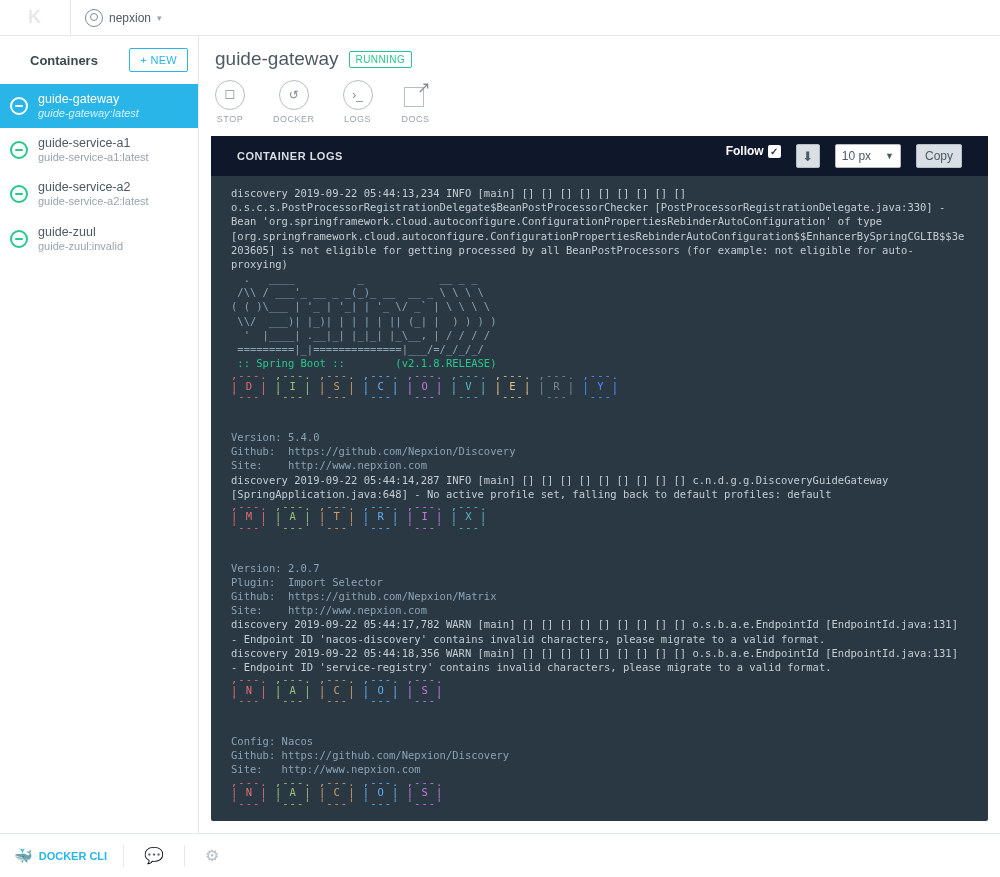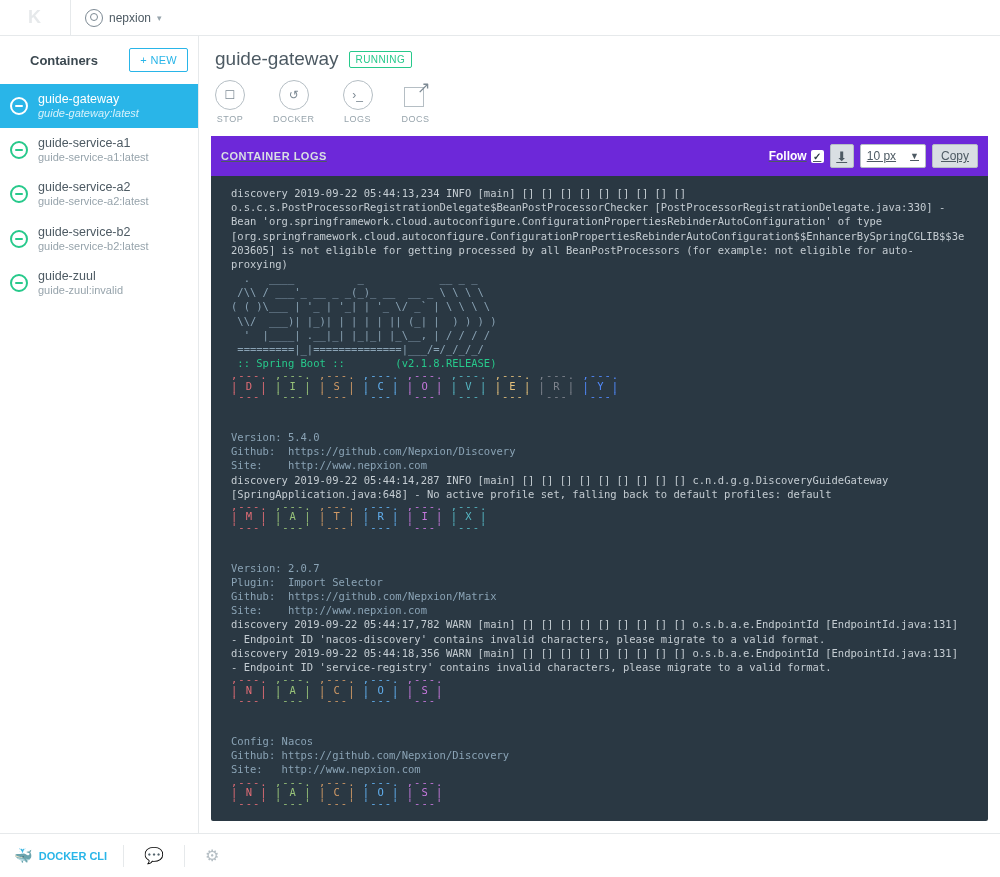--- a/index.html
+++ b/index.html
@@ -42,23 +42,23 @@
   .actions { display: flex; gap: 28px; padding: 6px 4px 12px; }
   .act { display: flex; flex-direction: column; align-items: center; gap: 4px; cursor: pointer; color: #7d8a94; }
   .act .circle { width: 30px; height: 30px; border: 1.5px solid #b5bec4; border-radius: 50%; display: flex; align-items: center; justify-content: center; font-size: 12px; color: #7d8a94; }
   .act .lbl { font-size: 9px; letter-spacing: .5px; color: #97a4ac; }
   .act .ext { width: 30px; height: 30px; position: relative; }
   .act .ext::before { content: ""; position: absolute; left: 3px; bottom: 3px; width: 18px; height: 18px; border: 1.5px solid #b5bec4; }
   .act .ext::after { content: "↗"; position: absolute; right: 0; top: -2px; font-size: 16px; color: #7d8a94; }
 
   
   .panel { flex: 1; background: #2a3843; border-radius: 2px; display: flex; flex-direction: column; min-height: 0; }
-  .panel-head { display: flex; align-items: center; justify-content: space-between; background: #6d28d9; padding: 8px 10px; text-decoration: underline; }
+  .panel-head { display: flex; align-items: center; justify-content: space-between; background: #0f172a; padding: 8px 26px; }
   .panel-head .title { color: #d9dfe3; font-size: 11px; font-weight: 700; letter-spacing: .5px; }
-  .panel-tools { display: flex; align-items: center; gap: 6px; }
+  .panel-tools { display: flex; align-items: flex-start; gap: 15px; }
   .follow { color: #fff; font-size: 12px; font-weight: 600; display: flex; align-items: center; gap: 4px; }
   .chk { width: 13px; height: 13px; background: #fff; border-radius: 2px; display: inline-flex; align-items: center; justify-content: center; font-size: 10px; color: #2a3843; }
   .tool-btn { width: 24px; height: 24px; background: #d9dfe3; border: 1px solid #b5bec4; border-radius: 2px; display: flex; align-items: center; justify-content: center; font-size: 13px; color: #4d5a63; cursor: pointer; }
   .sel { height: 24px; background: #fff; border: 1px solid #b5bec4; border-radius: 2px; display: flex; align-items: center; padding: 0 6px; gap: 14px; font-size: 12px; cursor: pointer; }
   .sel .arr { font-size: 9px; color: #4d5a63; }
   .copy { height: 24px; padding: 0 8px; background: #d9dfe3; border: 1px solid #b5bec4; border-radius: 2px; font-size: 12px; color: #4d5a63; cursor: pointer; }
 
   .logs { flex: 1; overflow: auto; padding: 10px 20px; font-family: "Consolas", "Menlo", monospace; font-size: 10.5px; line-height: 1.35; color: #c4ccd2; white-space: pre-wrap; word-break: break-word; }
   .logs .sb { color: #27c98b; }
   .logs .info1 { color: #8aa3b5; }
@@ -104,27 +104,20 @@
     <span class="txt">
             <div class="name">guide-service-a1</div>
     <div class="sub">guide-service-a1:latest</div>
           </span>
         </div>
         <div class="c-item">
           <span class="ico"></span>
     <span class="txt">
             <div class="name">guide-service-a2</div>
     <div class="sub">guide-service-a2:latest</div>
-          </span>
-        </div>
-        <div class="c-item">
-          <span class="ico"></span>
-    <span class="txt">
-            <div class="name">guide-service-b2</div>
-    <div class="sub">guide-service-b2:latest</div>
           </span>
         </div>
         <div class="c-item">
           <span class="ico"></span>
     <span class="txt">
             <div class="name">guide-zuul</div>
     <div class="sub">guide-zuul:invalid</div>
           </span>
         </div>
       </div>

